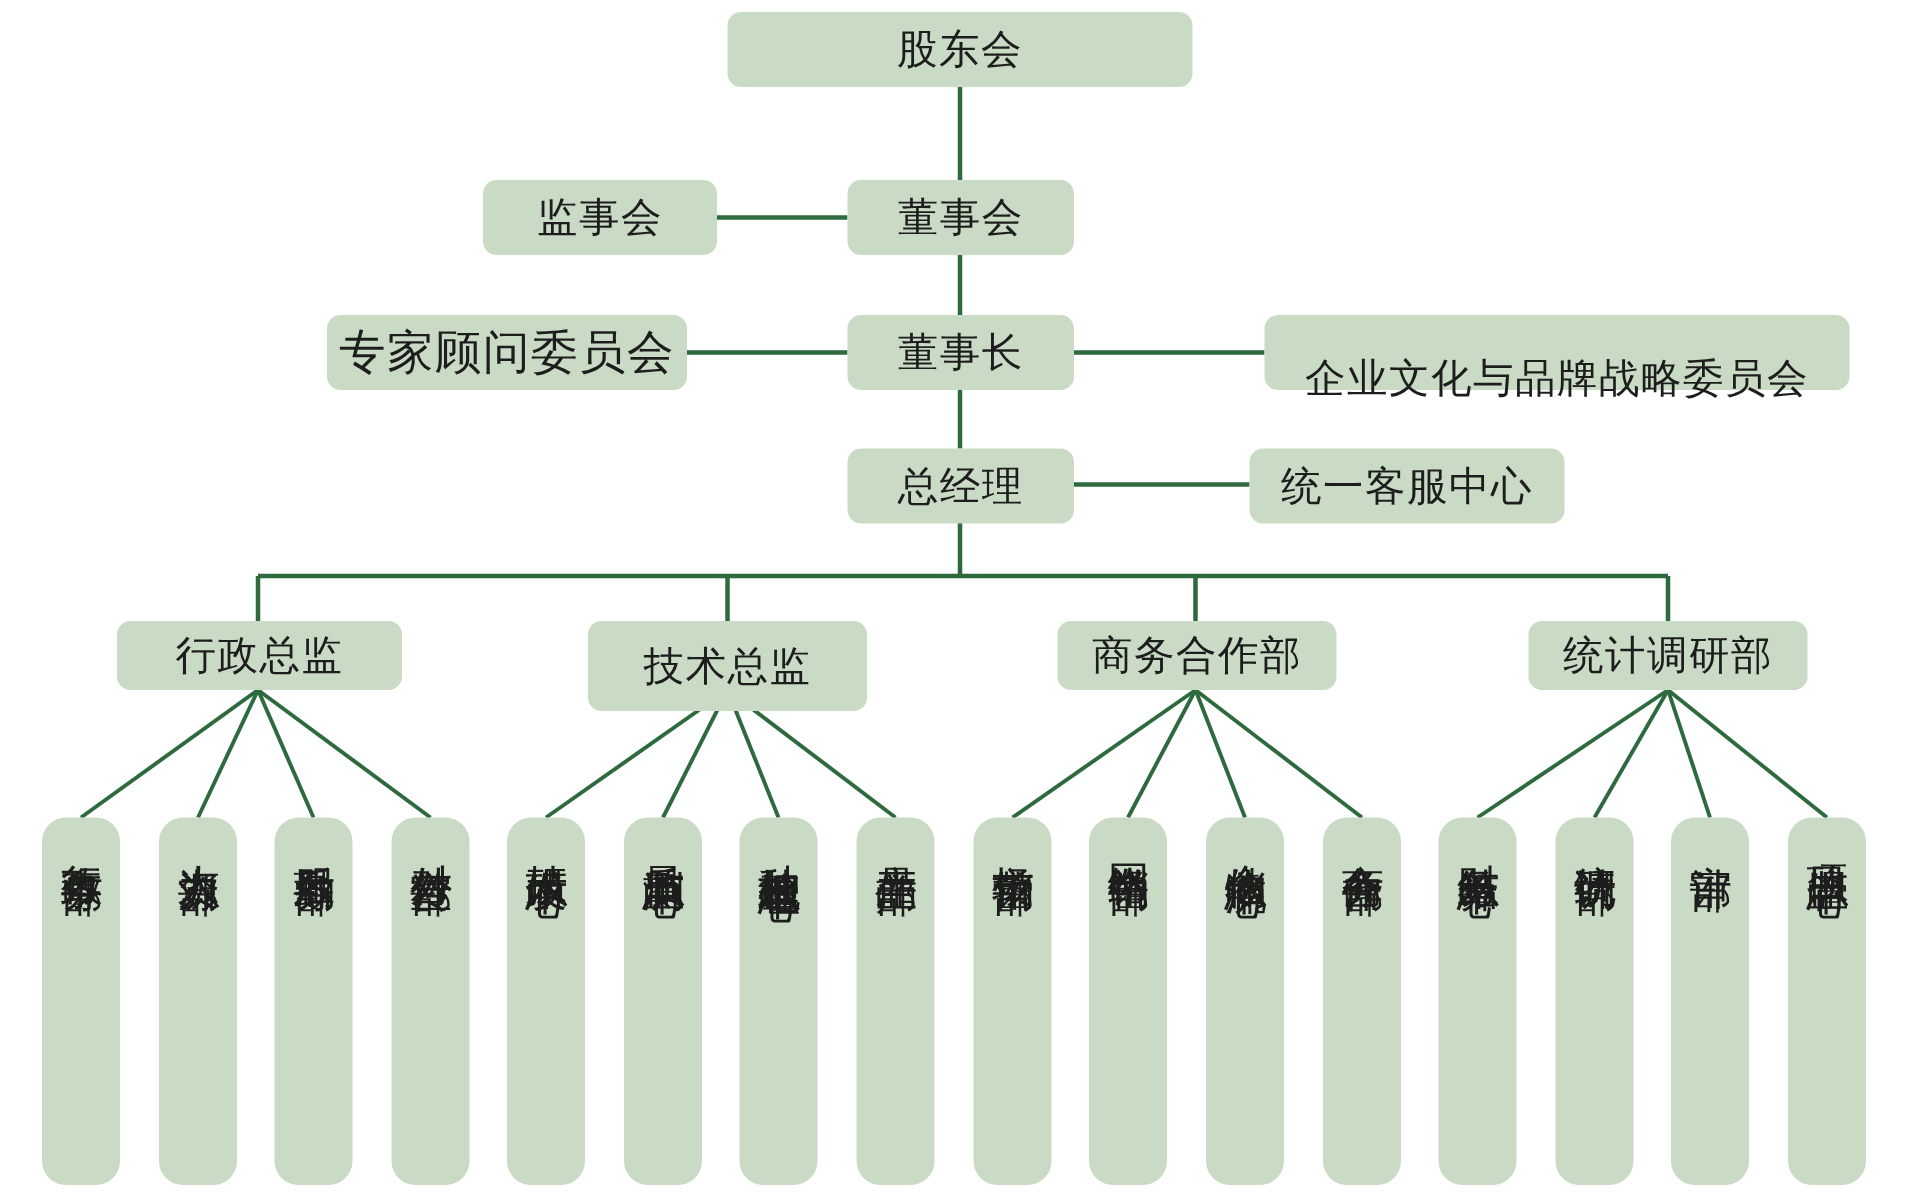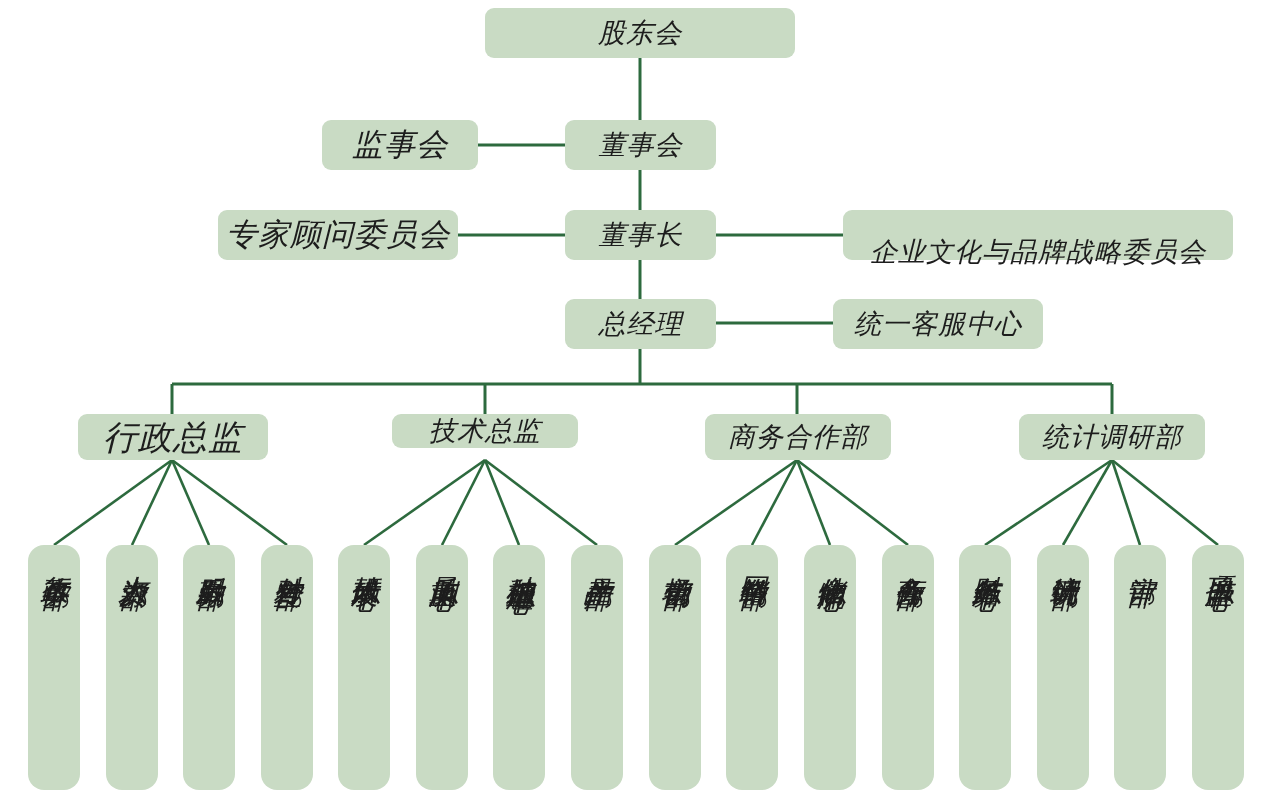--- a/index.html
+++ b/index.html
@@ -33,21 +33,20 @@
     background: #c9dbc4;
     border-radius: 9px;
     box-sizing: border-box;
     display: flex;
     align-items: center;
     justify-content: center;
     color: #1d1d1d;
     text-align: right;
     line-height: 1.12;
     z-index: 2;
-    font-style: italic;
   }
   .node.h {
     font-size: 27px;
     letter-spacing: 1px;
     white-space: nowrap;
   }
   .node.leaf {
     border-radius: 16px;
     align-items: flex-start;
     justify-content: center;
@@ -116,21 +115,21 @@
       <line x1="1112" y1="460" x2="1140" y2="545" stroke="#2d6a3e"></line>
       <line x1="1112" y1="460" x2="1218" y2="545" stroke="#2d6a3e"></line>
     </g>
   </svg>
 
   <div class="node h" style="left: 485px; top: 8px; width: 310px; height: 50px; background: rgb(201, 219, 196);">
     <span style="font-size: 27px;">股东会</span>
   </div>
 
   <div class="node h" style="left: 322px; top: 120px; width: 156px; height: 50px; background: rgb(201, 219, 196);">
-    <span style="font-size: 31px;">监事会</span>
+    <span style="font-size: 27px;">监事会</span>
   </div>
   <div class="node h" style="left: 565px; top: 120px; width: 151px; height: 50px; background: rgb(201, 219, 196);">
     <span style="font-size: 27px;">董事会</span>
   </div>
 
   <div class="node h" style="left: 218px; top: 210px; width: 240px; height: 50px; background: rgb(201, 219, 196);">
     <span style="font-size: 31px;">专家顾问委员会</span>
   </div>
   <div class="node h" style="left: 565px; top: 210px; width: 151px; height: 50px; background: rgb(201, 219, 196);">
     <span style="font-size: 27px;">董事长</span>
@@ -140,23 +139,23 @@
   </div>
 
   <div class="node h" style="left: 833px; top: 299px; width: 210px; height: 50px; background: rgb(201, 219, 196);">
     <span style="font-size: 27px;">统一客服中心</span>
   </div>
   <div class="node h" style="left: 565px; top: 299px; width: 151px; height: 50px; background: rgb(201, 219, 196);">
     <span style="font-size: 27px;">总经理</span>
   </div>
 
   <div class="node h" style="left: 78px; top: 414px; width: 190px; height: 46px; background: rgb(201, 219, 196);">
-    <span style="font-size: 34px;">行政总监</span>
-  </div>
-  <div class="node h" style="left: 392px; top: 414px; width: 186px; height: 34px; background: rgb(201, 219, 196);">
+    <span style="font-size: 27px;">行政总监</span>
+  </div>
+  <div class="node h" style="left: 392px; top: 414px; width: 186px; height: 60px; background: rgb(201, 219, 196);">
     <span style="font-size: 27px;">技术总监</span>
   </div>
   <div class="node h" style="left: 705px; top: 414px; width: 186px; height: 46px; background: rgb(201, 219, 196);">
     <span style="font-size: 27px;">商务合作部</span>
   </div>
   <div class="node h" style="left: 1019px; top: 414px; width: 186px; height: 46px; background: rgb(201, 219, 196);">
     <span style="font-size: 27px;">统计调研部</span>
   </div>
 
   <div class="node leaf" style="left: 28px; top: 545px; width: 52px; height: 245px; background: rgb(201, 219, 196);">

